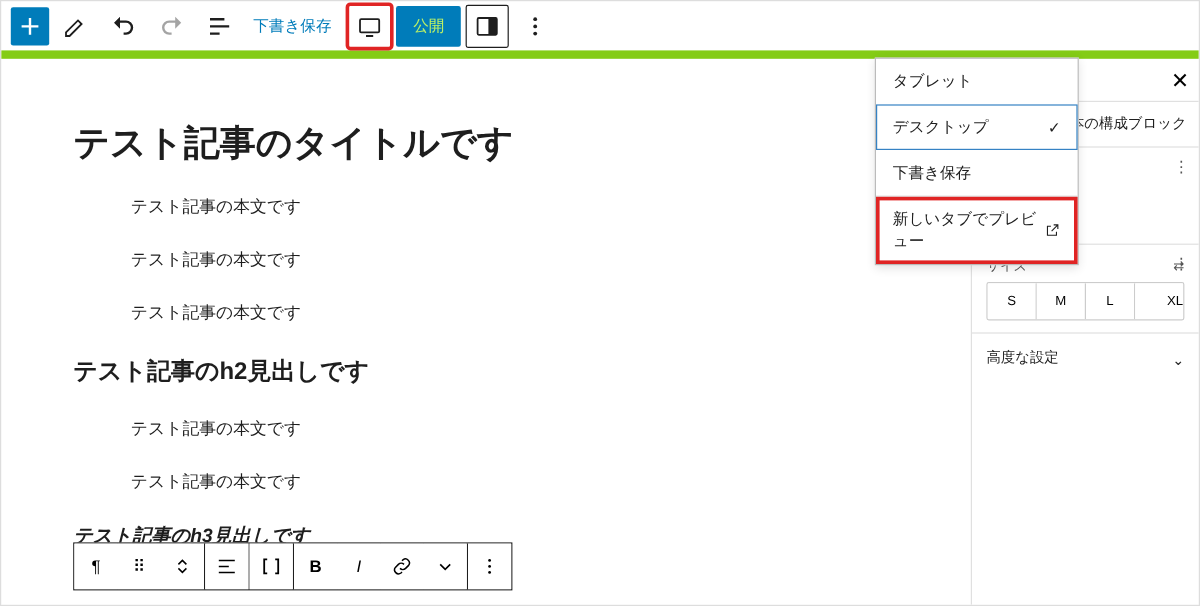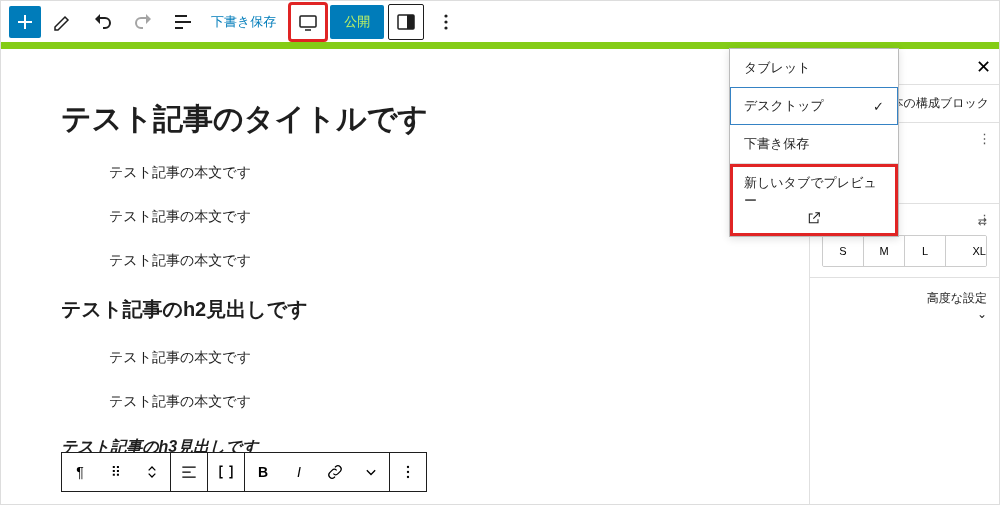--- a/index.html
+++ b/index.html
@@ -40,28 +40,28 @@
   .side-section { border-bottom:1px solid #e0e0e0; padding:10px 12px; position:relative; }
   .side-section .dots { position:absolute; right:8px; top:8px; color:#555; }
   .color-row { display:flex; align-items:center; gap:8px; padding:6px 0; font-size:12px; }
   .color-swatch { width:18px; height:18px; border-radius:50%; border:1px solid #ccc; background:#fff; position:relative; }
   .color-swatch::after { content:""; position:absolute; left:2px; top:8px; right:2px; height:1px; background:#ccc; transform:rotate(-45deg); }
   .sec-title { font-size:12px; margin-bottom:6px; }
   .size-label { font-size:11px; color:#555; display:flex; justify-content:space-between; align-items:center; margin-bottom:6px; }
   .size-row { display:flex; border:1px solid #ccc; border-radius:2px; overflow:hidden; }
   .size-btn { flex:1; background:#fff; border:none; border-right:1px solid #ccc; height:30px; font-size:11px; cursor:pointer; }
   .size-btn:last-child { border-right:none;text-align:right; }
-  .adv-row { display:flex; justify-content:space-between; align-items:flex-end; padding:12px; font-size:12px; cursor:pointer;flex-direction:column; }
+  .adv-row { display:flex; justify-content:space-between; align-items:flex-end; padding:12px; font-size:12px; cursor:pointer; }
 
   
   .preview-dd { position:absolute; top:47px; right:100px; width:170px; background:#fff; border:1px solid #bbb; box-shadow:0 2px 8px rgba(0,0,0,0.12); z-index:50; }
   .dd-item { display:flex; align-items:center; justify-content:space-between; padding:10px 14px; font-size:13px; cursor:pointer; }
   .dd-item.sel { outline:1px solid #3582c4; outline-offset:-1px; }
   .dd-sep { border-top:1px solid #ddd; }
-  .dd-item.new-tab { outline:3px solid #e02424; outline-offset:-3px;flex-direction:column; }
+  .dd-item.new-tab { outline:3px solid #e02424; outline-offset:-3px; }
 
 </style>
 </head>
 <body>
 
 <div class="app">
 
   <div class="topbar">
     <div class="topbar-left">
       <button class="icon-btn primary-square">

